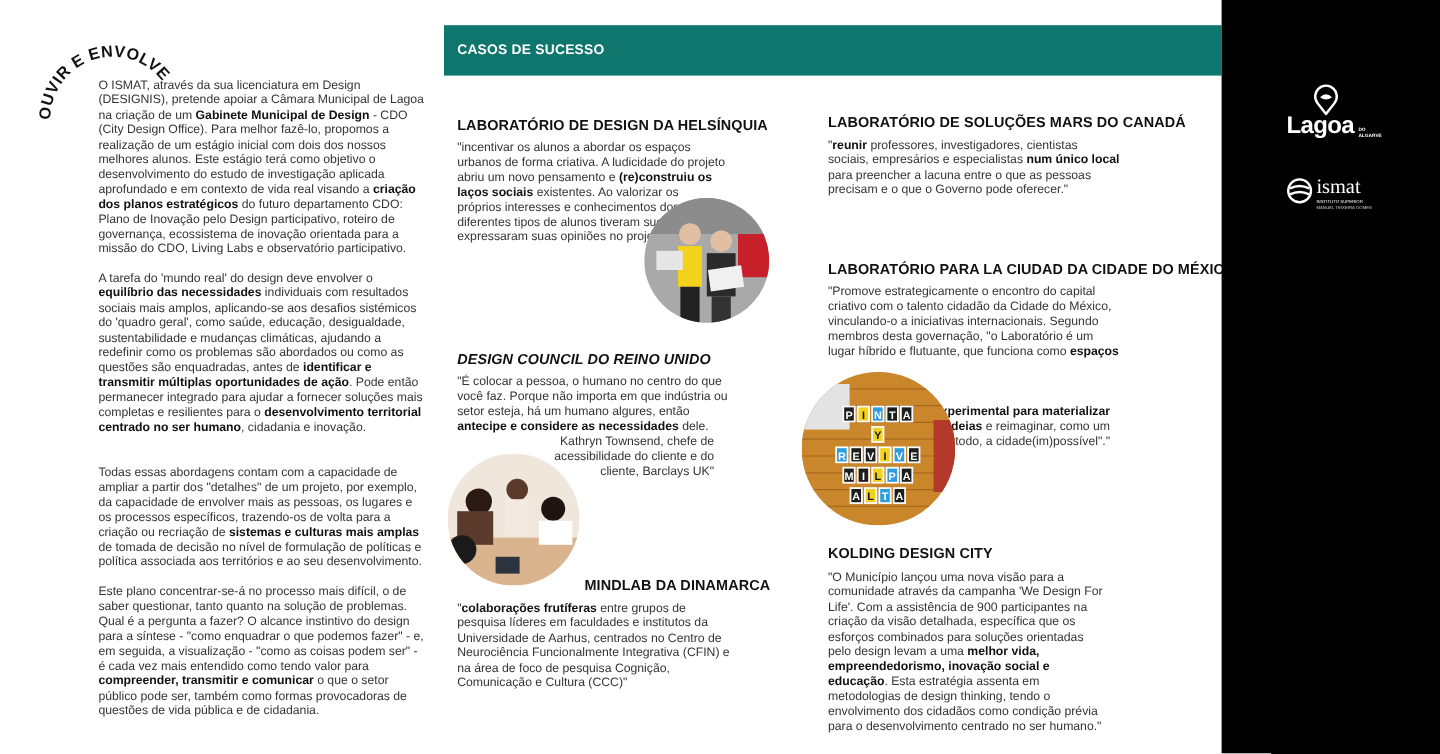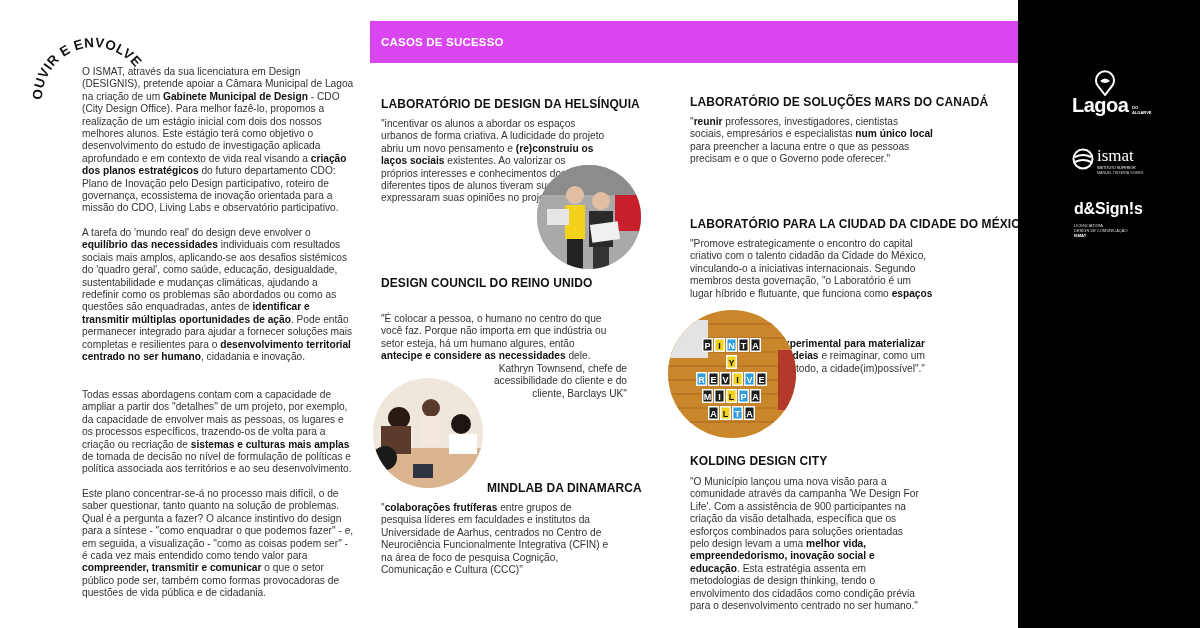--- a/index.html
+++ b/index.html
@@ -10,21 +10,21 @@
   }
   .p { position: absolute; font-size: 10.2px; line-height: 12.4px; color: #333; }
   .p b { color: #111; font-weight: 700; }
   .h { position: absolute; font-size: 12px; font-weight: 700; color: #111; letter-spacing: 0.1px; white-space: nowrap; }
   .right { text-align: right; }
 
   
   #curve { position: absolute; left: 14px; top: 22px; width: 130px; height: 100px; }
 
   
-  #bar { position: absolute; left: 370px; top: 21px; width: 648px; height: 42px; background: #d946ef; }
+  #bar { position: absolute; left: 370px; top: 21px; width: 648px; height: 42px; background: #0f766e; }
   #bar span { position: absolute; left: 11px; top: 15px; color: #fff; font-size: 11.5px; font-weight: 700; letter-spacing: 0.2px; }
 
   
   #side { position: absolute; left: 1018px; top: 0; width: 182px; height: 628px; background: #000; }
 
   
   .photo { position: absolute; border-radius: 50%; overflow: hidden; }
 </style>
 </head>
 <body>
@@ -60,25 +60,25 @@
     <rect x="28" y="40" width="20" height="34" fill="#f2d21b"></rect>
     <rect x="30" y="74" width="16" height="30" fill="#222"></rect>
     <circle cx="64" cy="36" r="9" fill="#e2bfa3"></circle>
     <rect x="52" y="46" width="24" height="36" fill="#2a2a2a"></rect>
     <rect x="56" y="82" width="16" height="22" fill="#333"></rect>
     <rect x="10" y="44" width="22" height="16" fill="#e6e6e6"></rect>
     <rect x="54" y="58" width="28" height="18" fill="#f0f0f0" transform="rotate(-8 68 67)"></rect>
   </svg>
 </div>
 
-<div class="h" style="left:381px; top:276px;">DESIGN COUNCIL DO REINO UNIDO</div>
+<div class="h" style="left:381px; top:292px;font-style:italic;">DESIGN COUNCIL DO REINO UNIDO</div>
 <div class="p" style="left:381px; top:313px; width:232px;">
   <span><span>"É colocar a pessoa, o humano no centro do que você faz. Porque não importa em que indústria ou setor esteja, há um humano algures, então </span><b>antecipe e considere as necessidades</b><span> dele.</span></span>
 </div>
-<div class="p right" style="left:460px; top:363px; width:135px;margin-left:32px;">Kathryn Townsend, chefe de acessibilidade do cliente e do cliente, Barclays UK"</div>
+<div class="p right" style="left:460px; top:363px; width:135px;">Kathryn Townsend, chefe de acessibilidade do cliente e do cliente, Barclays UK"</div>
 <div class="photo" style="left:373px; top:378px; width:110px; height:110px;">
   <svg width="110" height="110" viewBox="0 0 110 110">
     <rect width="110" height="110" fill="#efe6dc"></rect>
     <rect x="0" y="70" width="110" height="40" fill="#d9b48f"></rect>
     <circle cx="58" cy="30" r="9" fill="#5a3a2a"></circle>
     <rect x="48" y="38" width="20" height="30" fill="#f4e9e0"></rect>
     <circle cx="26" cy="40" r="11" fill="#2b1a14"></circle>
     <rect x="8" y="48" width="30" height="28" fill="#5b3b2b"></rect>
     <circle cx="88" cy="46" r="10" fill="#1e1410"></circle>
     <rect x="76" y="56" width="28" height="20" fill="#ffffff"></rect>
@@ -208,19 +208,13 @@
     <svg width="22" height="22" viewBox="0 0 22 22" style="position:absolute; left:0; top:2px;">
       <circle cx="11" cy="11" r="9.5" fill="none" stroke="#fff" stroke-width="2"></circle>
       <path d="M3 9 q8 -4 16 0" stroke="#fff" stroke-width="2.2" fill="none"></path>
       <path d="M3 14 q8 -4 16 0" stroke="#fff" stroke-width="2.2" fill="none"></path>
     </svg>
     <span style="position:absolute; left:25px; top:0; color:#fff; font-family:'Liberation Serif', serif; font-size:17px;">ismat</span>
     <span style="position:absolute; left:25px; top:20px; color:#fff; font-size:3.6px; white-space:nowrap;">INSTITUTO SUPERIOR</span>
     <span style="position:absolute; left:25px; top:25px; color:#ccc; font-size:3.6px; white-space:nowrap;">MANUEL TEIXEIRA GOMES</span>
   </div>
 
-  <div style="position:absolute; left:56px; top:200px; width:110px; height:40px;">
-    <span style="position:absolute; left:0; top:0; color:#fff; font-weight:700; font-size:16px; letter-spacing:-0.2px;">d&amp;Sign!s</span>
-    <span style="position:absolute; left:0; top:23px; color:#ddd; font-size:4px; white-space:nowrap;">LICENCIATURA</span>
-    <span style="position:absolute; left:0; top:28px; color:#ddd; font-size:4px; white-space:nowrap;">DESIGN DE COMUNICAÇÃO</span>
-    <span style="position:absolute; left:0; top:33px; color:#fff; font-size:4px; font-weight:700;">ISMAT</span>
-  </div>
 </div>
 
 </body></html>

